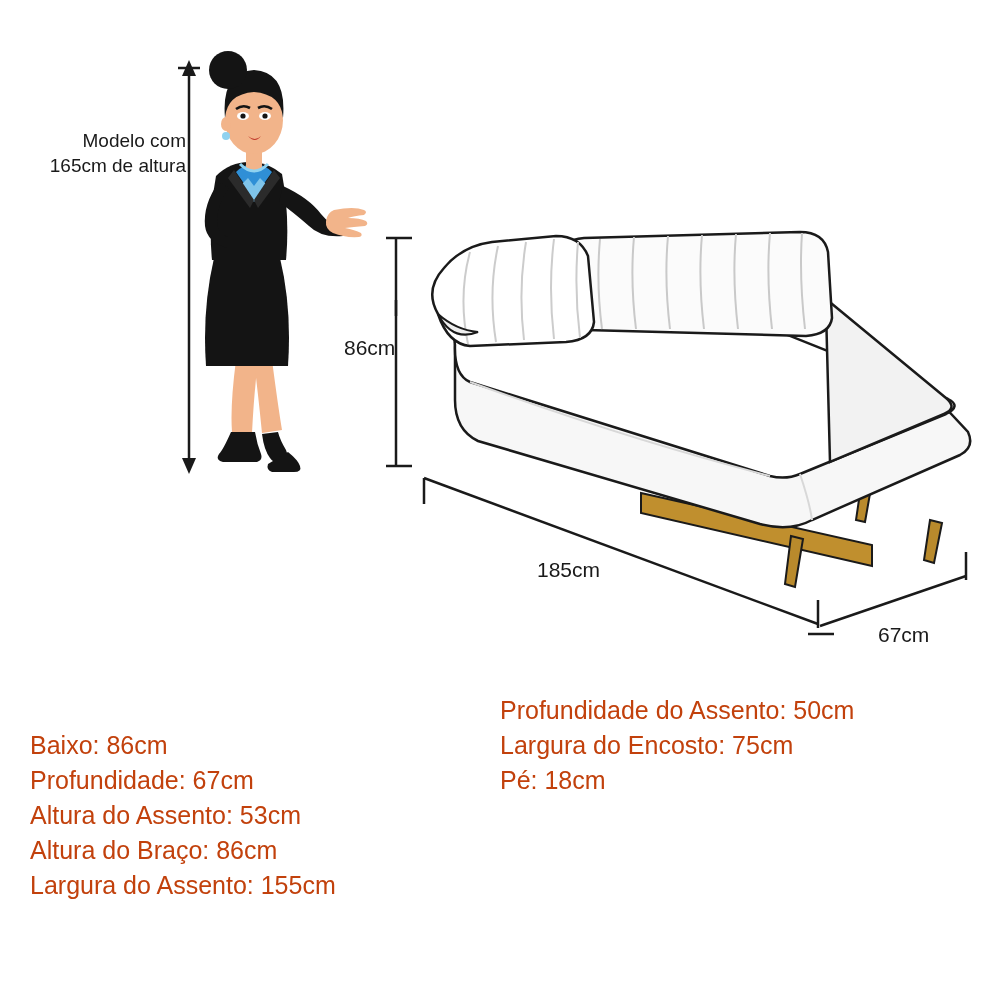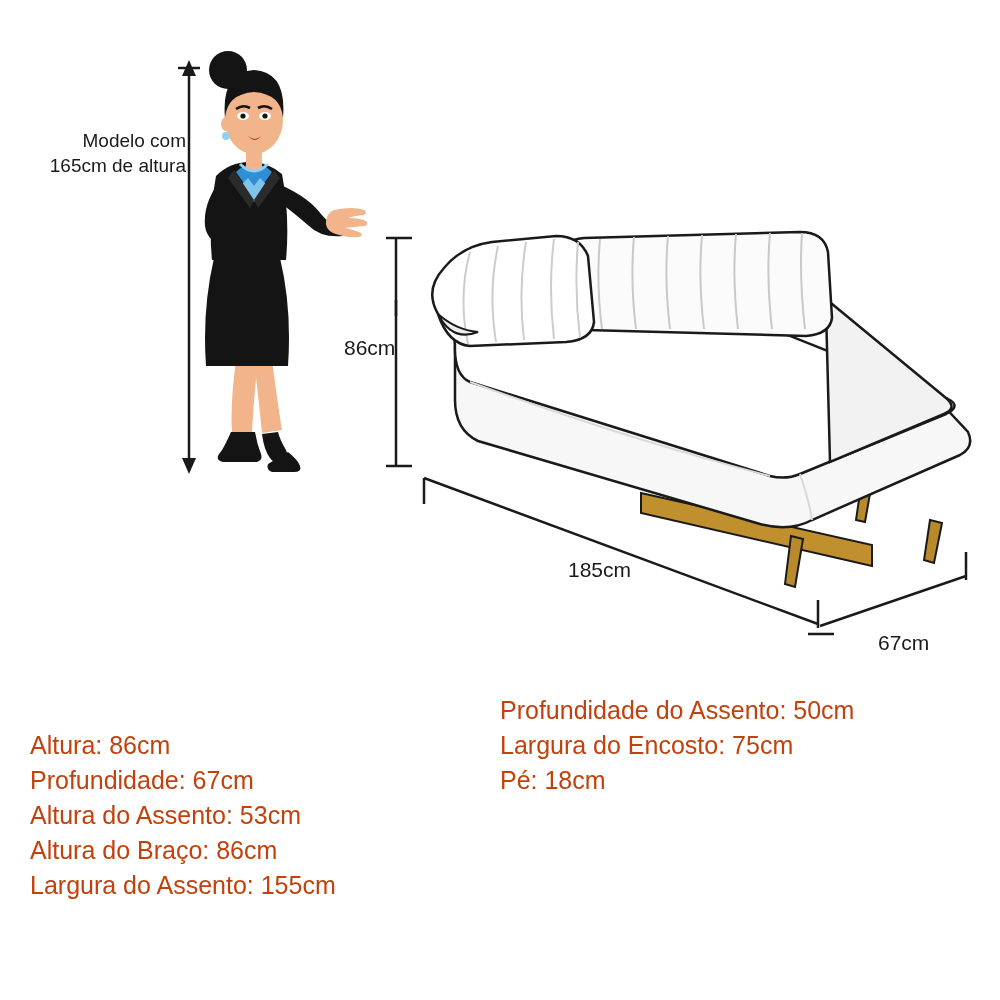--- a/index.html
+++ b/index.html
@@ -35,22 +35,22 @@
   }
 
   
   .dim-label {
     position: absolute;
     font-size: 21px;
     color: #1a1a1a;
     white-space: nowrap;
   }
   #dim-height-86   { left: 344px; top: 336px; }
-  #dim-width-185   { left: 568px; top: 558px; }
-  #dim-depth-67    { left: 878px; top: 623px; margin-top: 8px; }
+  #dim-width-185   { left: 537px; top: 558px; }
+  #dim-depth-67    { left: 878px; top: 623px; }
 
   
   .spec-col {
     position: absolute;
     font-size: 0;
   }
   .spec-col .row {
     font-size: 25px;
     line-height: 35px;
     color: #c2410c;
@@ -221,21 +221,21 @@
   </svg>
 
   <div class="model-label">Modelo com
 165cm de altura</div>
 
   <div class="dim-label" id="dim-height-86">86cm</div>
   <div class="dim-label" id="dim-width-185">185cm</div>
   <div class="dim-label" id="dim-depth-67">67cm</div>
 
   <div class="spec-col" id="spec-left">
-    <div class="row">Altura: 86cm</div>
+    <div class="row">Baixo: 86cm</div>
     <div class="row">Profundidade: 67cm</div>
     <div class="row">Altura do Assento: 53cm</div>
     <div class="row">Altura do Braço: 86cm</div>
     <div class="row">Largura do Assento: 155cm</div>
   </div>
 
   <div class="spec-col" id="spec-right">
     <div class="row">Profundidade do Assento: 50cm</div>
     <div class="row">Largura do Encosto: 75cm</div>
     <div class="row">Pé: 18cm</div>

